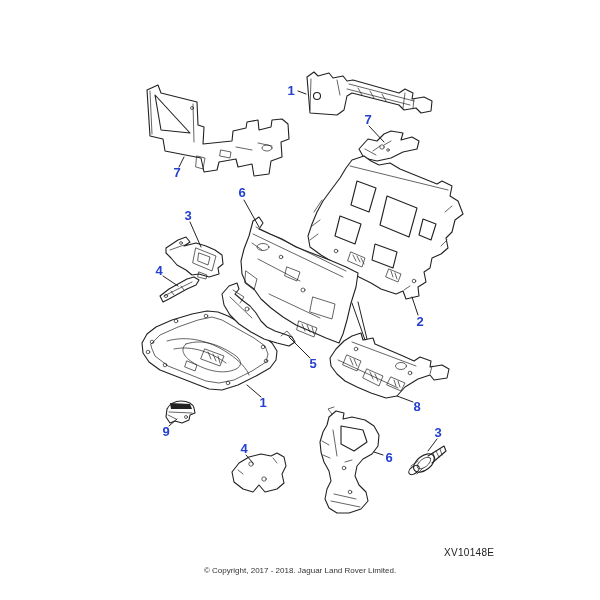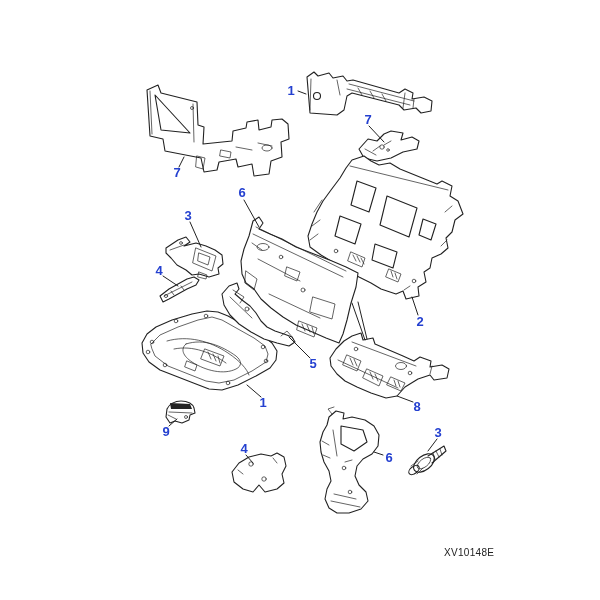--- a/index.html
+++ b/index.html
@@ -239,13 +239,14 @@
   <span class="callout" style="left:368px;top:119px">7</span>
   <span class="callout" style="left:417px;top:406px">8</span>
   <span class="callout" style="left:166px;top:431px">9</span>
   <span class="callout" style="left:291px;top:90px">1</span>
   <span class="callout" style="left:389px;top:457px">6</span>
   <span class="callout" style="left:177px;top:172px">7</span>
   <span class="callout" style="left:244px;top:448px">4</span>
   <span class="callout" style="left:438px;top:432px">3</span>
 
   <div class="fig-code">XV10148E</div>
+  <div class="copyright">© Copyright, 2017 - 2018. Jaguar Land Rover Limited.</div>
 </div>
 
 </body></html>

